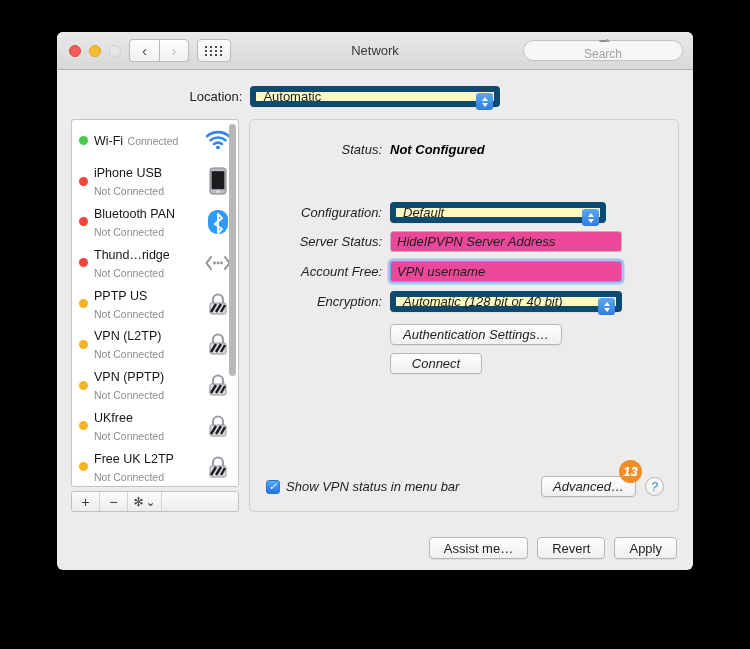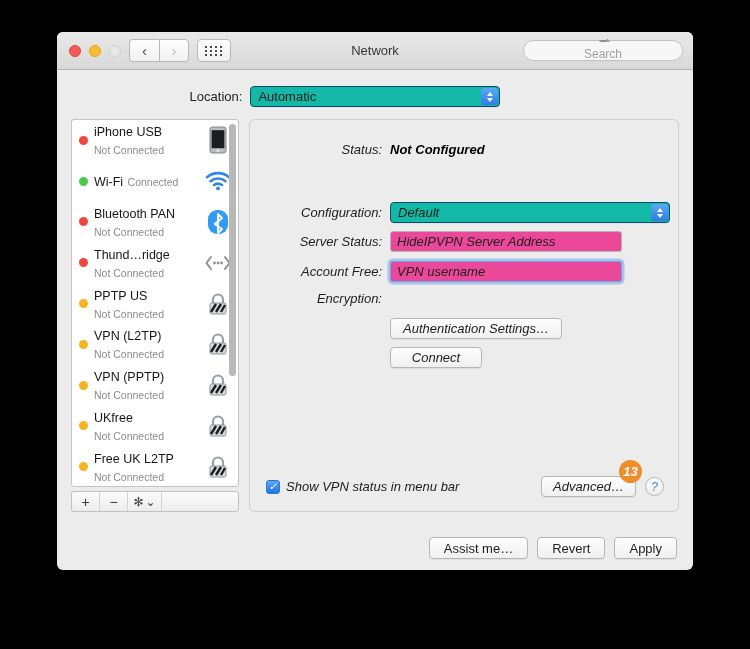--- a/index.html
+++ b/index.html
@@ -81,22 +81,22 @@
   .locrow {
     display: flex; align-items: center; justify-content: center;
     gap: 8px; padding-top: 16px; padding-bottom: 12px;
     padding-right: 60px;
   }
   .locrow .lbl { font-size: 13px; color: #1d1d1d; }
 
   .popup {
     position: relative;
     height: 21px;
-    background: #14b8a6;
-    border: 1px solid #0c4a6e;
+    background: #fef9c3;
+    border: 6px solid #0c4a6e;
     border-radius: 4px;
     display: flex; align-items: center;
     padding-left: 7px;
     font-size: 13px; color: #1d1d1d;
     box-shadow: 0 1px 0 rgba(0,0,0,0.04);
   }
   .popup .arrows {
     position: absolute; right: 1px; top: 1px;
     width: 17px; height: 17px;
     border-radius: 3px;
@@ -175,21 +175,21 @@
   .frow { display: flex; align-items: center; }
   .frow .flabel {
     width: 140px; text-align: right; padding-right: 8px;
     font-size: 13px; color: #1d1d1d;
   }
   .status-row { padding-top: 22px; }
   .status-row .flabel { width: 140px; }
   .status-val { font-size: 13px; font-weight: bold; color: #000; }
 
   .cfg-row { padding-top: 45px; }
-  #configuration-popup { width: 280px; }
+  #configuration-popup { width: 216px; }
 
   .textfield {
     height: 21px; width: 232px;
     background: #ec4899; border: 1px solid #b4b4b4; border-radius: 3px;
     display: flex; align-items: center; padding-left: 6px;
     font-size: 13px; color: #1d1d1d;
   }
   .textfield.focused {
     border-color: #6aa4e8;
     box-shadow: 0 0 0 2.5px rgba(108,165,235,0.55);
@@ -307,46 +307,46 @@
         </span>
       </div>
     </div>
 
     <div class="content">
 
       <div class="sidebar-wrap">
         <div class="sidebar">
 
           <div class="svc">
-            <span class="dot red"></span>
-            <span class="svc-txt">
-              <span class="svc-name">iPhone USB</span>
-              <span class="svc-state">Not Connected</span>
-            </span>
-            <span class="svc-icon">
-              <svg width="18" height="28" viewBox="0 0 18 28">
-                <rect x="1" y="1" width="16" height="26" rx="2.5" fill="#b9bcc0" stroke="#7e8287" stroke-width="1"></rect>
-                <rect x="2.6" y="4.2" width="12.8" height="18" fill="#1c1c1e"></rect>
-                <circle cx="9" cy="24.6" r="1.5" fill="#e3e4e6"></circle>
-              </svg>
-            </span>
-          </div>
-
-          <div class="svc">
             <span class="dot green"></span>
             <span class="svc-txt">
               <span class="svc-name">Wi-Fi</span>
               <span class="svc-state">Connected</span>
             </span>
             <span class="svc-icon">
               <svg width="26" height="20" viewBox="0 0 26 20">
                 <path d="M2 6.2 A17 17 0 0 1 24 6.2" fill="none" stroke="#2f86e8" stroke-width="2.6" stroke-linecap="round"></path>
                 <path d="M5.5 10.2 A12 12 0 0 1 20.5 10.2" fill="none" stroke="#2f86e8" stroke-width="2.6" stroke-linecap="round"></path>
                 <path d="M9 14 A7 7 0 0 1 17 14" fill="none" stroke="#2f86e8" stroke-width="2.6" stroke-linecap="round"></path>
                 <circle cx="13" cy="17.4" r="1.9" fill="#2f86e8"></circle>
+              </svg>
+            </span>
+          </div>
+
+          <div class="svc">
+            <span class="dot red"></span>
+            <span class="svc-txt">
+              <span class="svc-name">iPhone USB</span>
+              <span class="svc-state">Not Connected</span>
+            </span>
+            <span class="svc-icon">
+              <svg width="18" height="28" viewBox="0 0 18 28">
+                <rect x="1" y="1" width="16" height="26" rx="2.5" fill="#b9bcc0" stroke="#7e8287" stroke-width="1"></rect>
+                <rect x="2.6" y="4.2" width="12.8" height="18" fill="#1c1c1e"></rect>
+                <circle cx="9" cy="24.6" r="1.5" fill="#e3e4e6"></circle>
               </svg>
             </span>
           </div>
 
           <div class="svc">
             <span class="dot red"></span>
             <span class="svc-txt">
               <span class="svc-name">Bluetooth PAN</span>
               <span class="svc-state">Not Connected</span>
             </span>
@@ -495,20 +495,27 @@
 
         <div class="frow acct-row">
           <span class="flabel">Account Free:</span>
           <div class="textfield focused">
             <span>VPN username</span>
           </div>
         </div>
 
         <div class="frow enc-row">
           <span class="flabel">Encryption:</span>
+          <div class="popup" id="encryption-popup">
+            <span>Automatic (128 bit or 40 bit)</span>
+            <span class="arrows">
+              <span class="up"></span>
+                <span class="dn"></span>
+            </span>
+          </div>
         </div>
 
         <div class="auth-row">
           <div class="pbtn btn-offset">
             <span>Authentication Settings…</span>
           </div>
         </div>
 
         <div class="conn-row">
           <div class="pbtn btn-offset" style="width:92px">

